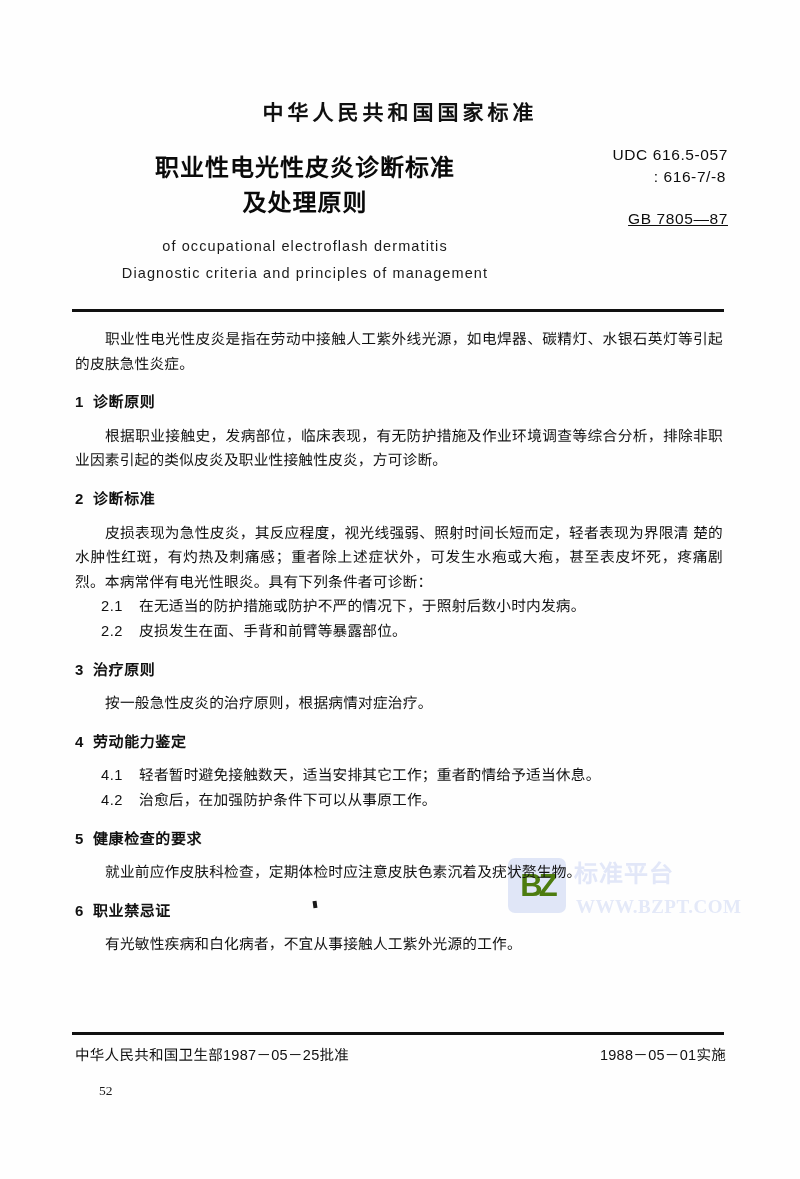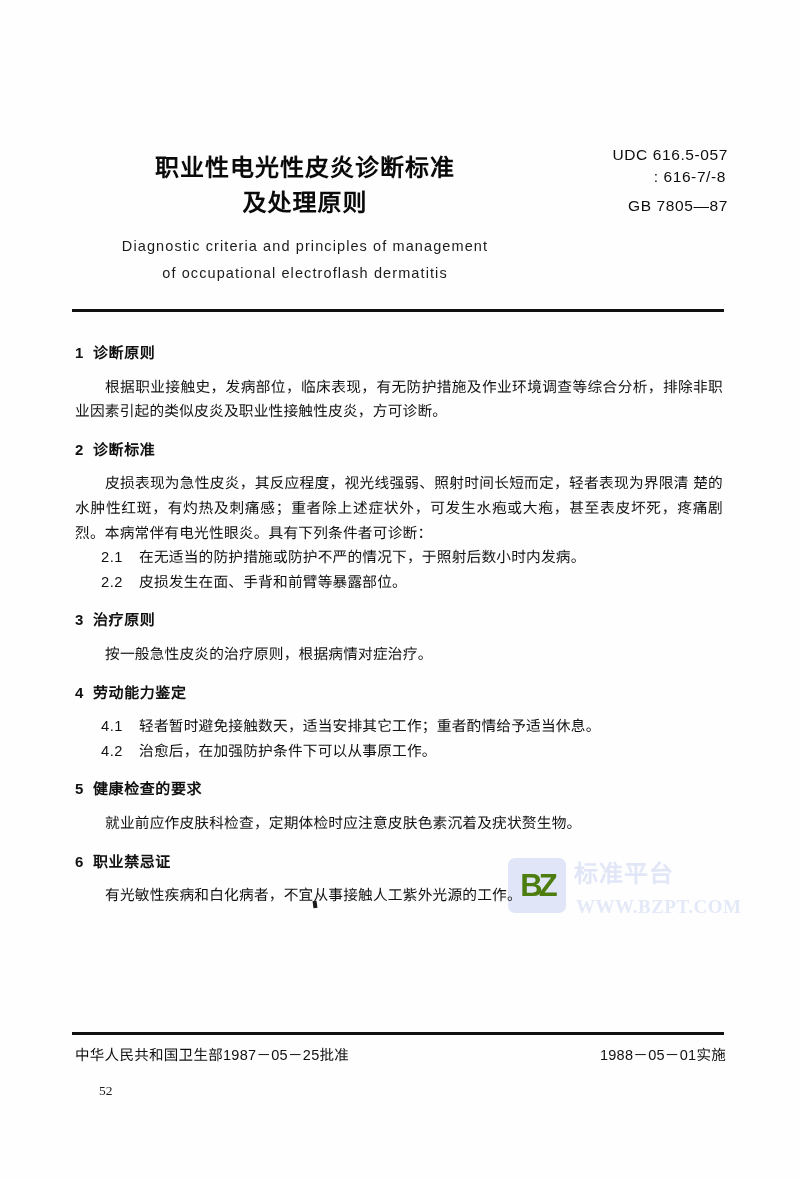--- a/index.html
+++ b/index.html
@@ -137,21 +137,21 @@
     right: 72px;
     top: 144px;
     text-align: right;
     font-family: "Liberation Sans", sans-serif;
     font-size: 15.5px;
     letter-spacing: 0.6px;
     line-height: 22px;
     color: #0d0d0d;
   }
   .codes .code-udc2 { padding-right: 2px; }
-  .codes .code-gb { margin-top: 7px; }
+  .codes .code-gb { margin-top: 20px; text-decoration: underline; }
 
   .rule-top {
     position: absolute;
     left: 72px;
     top: 309px;
     width: 652px;
     height: 3px;
     background: #111111;
   }
 
@@ -243,40 +243,44 @@
   <div class="watermark">
     <div class="wm-logo">
       <div class="bz-cut">BZ</div>
     </div>
     <div class="wm-cn">标准平台</div>
     <div class="wm-url">WWW.BZPT.COM</div>
   </div>
 
   <div class="content">
 
+    <div class="masthead">
+      <div class="masthead-title">中华人民共和国国家标准</div>
+    </div>
 
     <div class="title-zone">
       <div class="doc-title-line">职业性电光性皮炎诊断标准</div>
       <div class="doc-title-line">及处理原则</div>
       <div class="doc-subtitle">
+        <div>of occupational electroflash dermatitis</div>
         <div>Diagnostic criteria and principles of management</div>
-        <div>of occupational electroflash dermatitis</div>
       </div>
     </div>
 
     <div class="codes">
       <div class="code-udc1">UDC 616.5-057</div>
       <div class="code-udc2">: 616-7/-8</div>
       <div class="code-gb">GB 7805—87</div>
     </div>
 
     <div class="rule-top"></div>
 
     <div class="body-area">
 
+      <p class="para">职业性电光性皮炎是指在劳动中接触人工紫外线光源，如电焊器、碳精灯、水银石英灯等引起的皮肤急性炎症。</p>
 
       <p class="heading">
         <span class="num">1</span><span>诊断原则</span>
       </p>
       <p class="para">根据职业接触史，发病部位，临床表现，有无防护措施及作业环境调查等综合分析，排除非职业因素引起的类似皮炎及职业性接触性皮炎，方可诊断。</p>
 
       <p class="heading">
         <span class="num">2</span><span>诊断标准</span>
       </p>
       <p class="para tight">皮损表现为急性皮炎，其反应程度，视光线强弱、照射时间长短而定，轻者表现为界限清 楚的水肿性红斑，有灼热及刺痛感；重者除上述症状外，可发生水疱或大疱，甚至表皮坏死，疼痛剧烈。本病常伴有电光性眼炎。具有下列条件者可诊断：</p>

